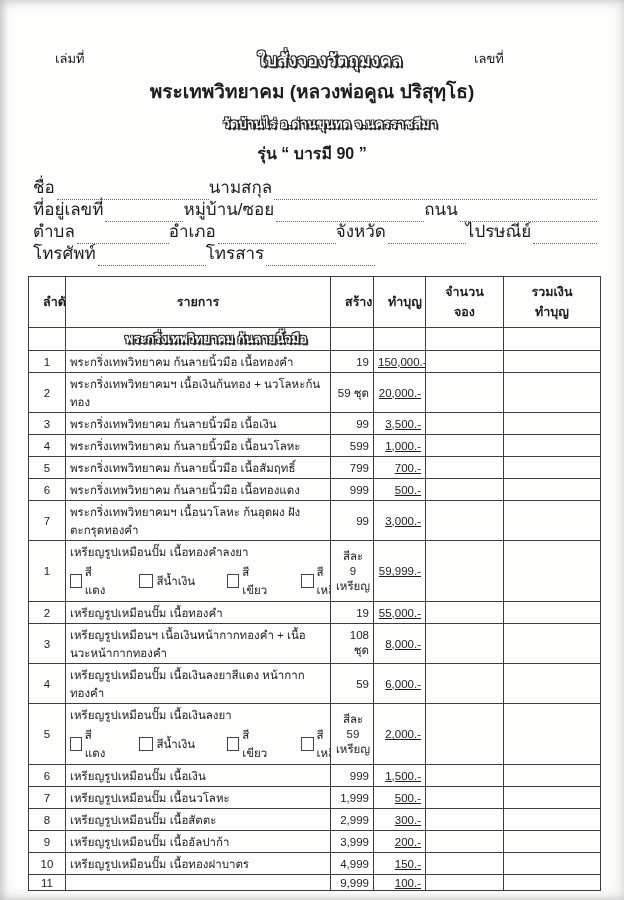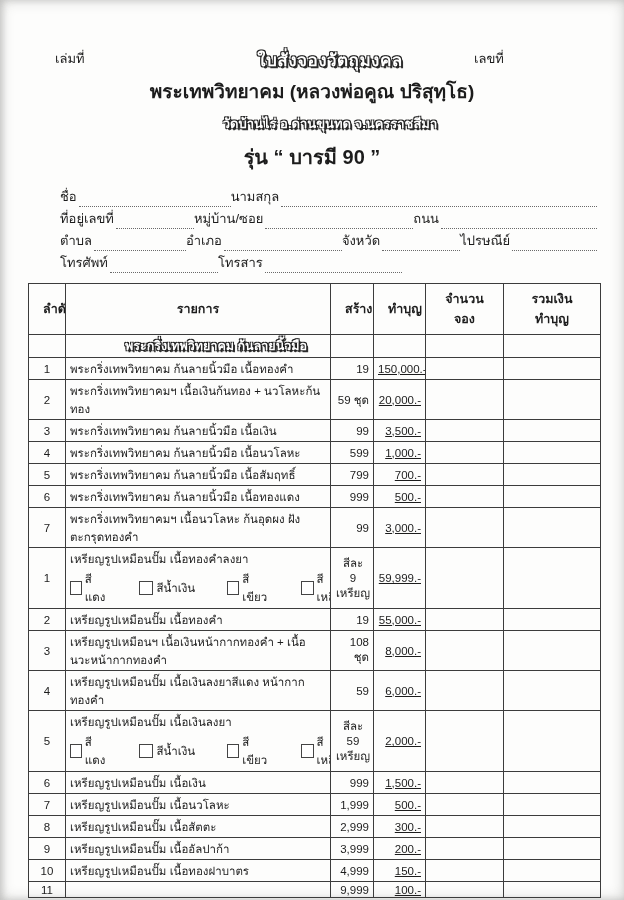--- a/index.html
+++ b/index.html
@@ -30,23 +30,23 @@
     position:absolute;left:0;right:0;top:-2px;text-align:center;
     font-size:17px;letter-spacing:.5px;
   }
   .outline{
     color:#fff;font-weight:bold;
     text-shadow:-1px -1px 0 #222,1px -1px 0 #222,-1px 1px 0 #222,1px 1px 0 #222,2px 2px 0 #333;
     margin-left:36px;
   }
   .main-title{text-align:center;font-size:19px;font-weight:bold;margin-top:6px;}
   .sub-title{text-align:center;font-size:13px;margin-top:7px;}
-  .edition{text-align:center;font-size:20px;font-weight:bold;margin-top:7px;}
+  .edition{text-align:center;font-size:16px;font-weight:bold;margin-top:7px;}
   
-  .fillform{margin:12px 27px 0 60px;font-size:13px;}
+  .fillform{margin:12px 27px 0 33px;font-size:17px;}
   .fline{display:flex;align-items:flex-end;height:22px;}
   .fline .lbl{white-space:nowrap;padding-right:2px;}
   .dots{
     border-bottom:1.6px dotted #6a6a6a;
     height:15px;flex:1 1 auto;
   }
   .dots.w90{flex:0 0 78px;}
   .dots.w110{flex:0 0 108px;}
   .dots.w120{flex:0 0 118px;}
   .dots.w150{flex:0 0 148px;}

